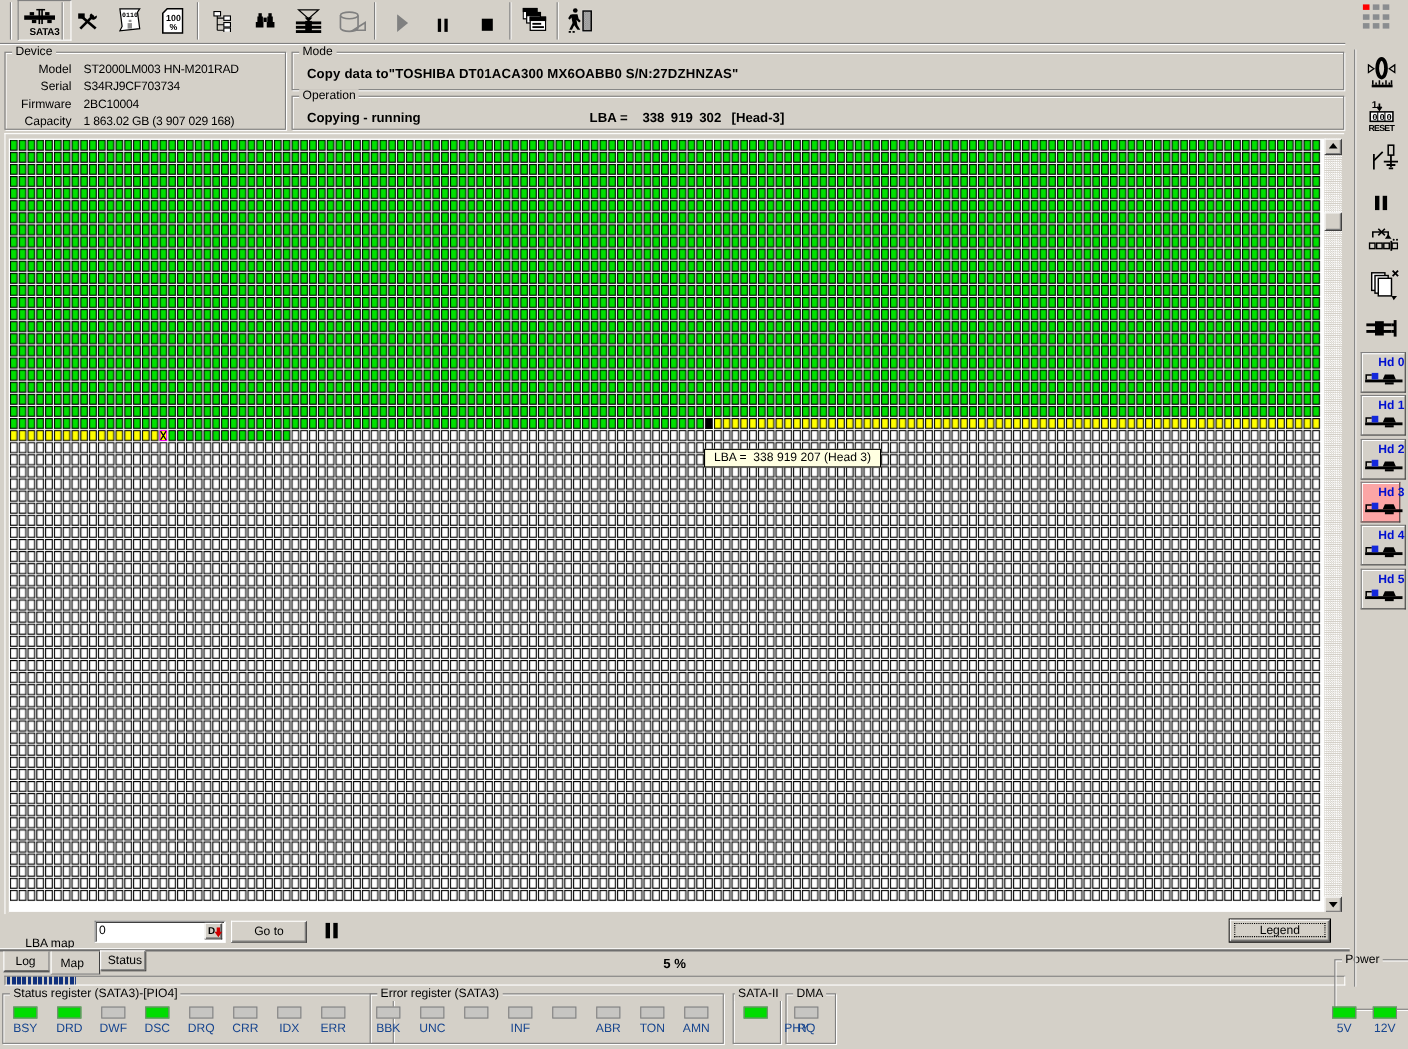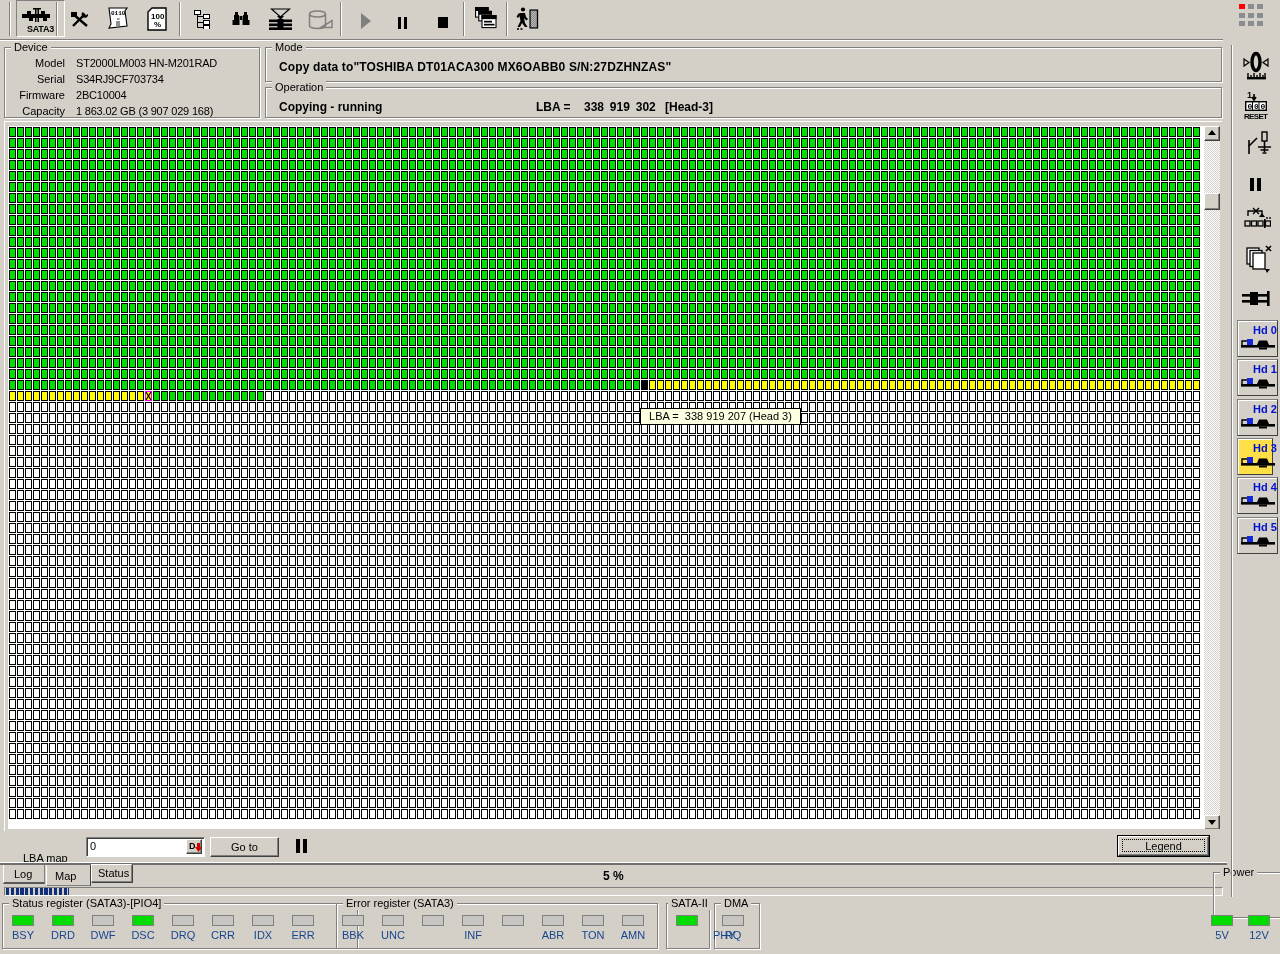--- a/index.html
+++ b/index.html
@@ -415,21 +415,21 @@
     <div class="abs" style="left:1237px;top:398.6px;width:41px;height:37px;background:#d4d0c8;border:1px solid #808080;border-bottom-color:#404040;border-right-color:#404040;box-shadow:inset 1px 1px 0 #fff;">
       <div class="abs b nb" style="left:15px;top:3px;color:#0010d0;font-size:11px;">Hd 2</div>
       <svg class="abs" style="left:2px;top:15px" width="37" height="16">
         <rect x="1" y="9" width="34" height="2.6" fill="#000"></rect>
         <path d="M17 9 L19 4.5 L27 4.5 L29 9 Z" fill="#000"></path>
         <rect x="19" y="11.5" width="8" height="2" fill="#000"></rect>
         <rect x="7" y="3" width="6" height="6" fill="#1428dc"></rect>
         <path d="M2 9 L2 5 L7 5" stroke="#000" stroke-width="1.4" fill="none"></path>
       </svg>
     </div>
-    <div class="abs" style="left:1237px;top:437.9px;width:36px;height:37px;background:#fde047;border:1px solid #808080;border-bottom-color:#404040;border-right-color:#404040;box-shadow:inset 1px 1px 0 #fff;">
+    <div class="abs" style="left:1237px;top:437.9px;width:36px;height:37px;background:#fca5a5;border:1px solid #808080;border-bottom-color:#404040;border-right-color:#404040;box-shadow:inset 1px 1px 0 #fff;">
       <div class="abs b nb" style="left:15px;top:3px;color:#0010d0;font-size:11px;">Hd 3</div>
       <svg class="abs" style="left:2px;top:15px" width="37" height="16">
         <rect x="1" y="9" width="34" height="2.6" fill="#000"></rect>
         <path d="M17 9 L19 4.5 L27 4.5 L29 9 Z" fill="#000"></path>
         <rect x="19" y="11.5" width="8" height="2" fill="#000"></rect>
         <rect x="7" y="3" width="6" height="6" fill="#1428dc"></rect>
         <path d="M2 9 L2 5 L7 5" stroke="#000" stroke-width="1.4" fill="none"></path>
       </svg>
     </div>
     <div class="abs" style="left:1237px;top:477.2px;width:41px;height:37px;background:#d4d0c8;border:1px solid #808080;border-bottom-color:#404040;border-right-color:#404040;box-shadow:inset 1px 1px 0 #fff;">

